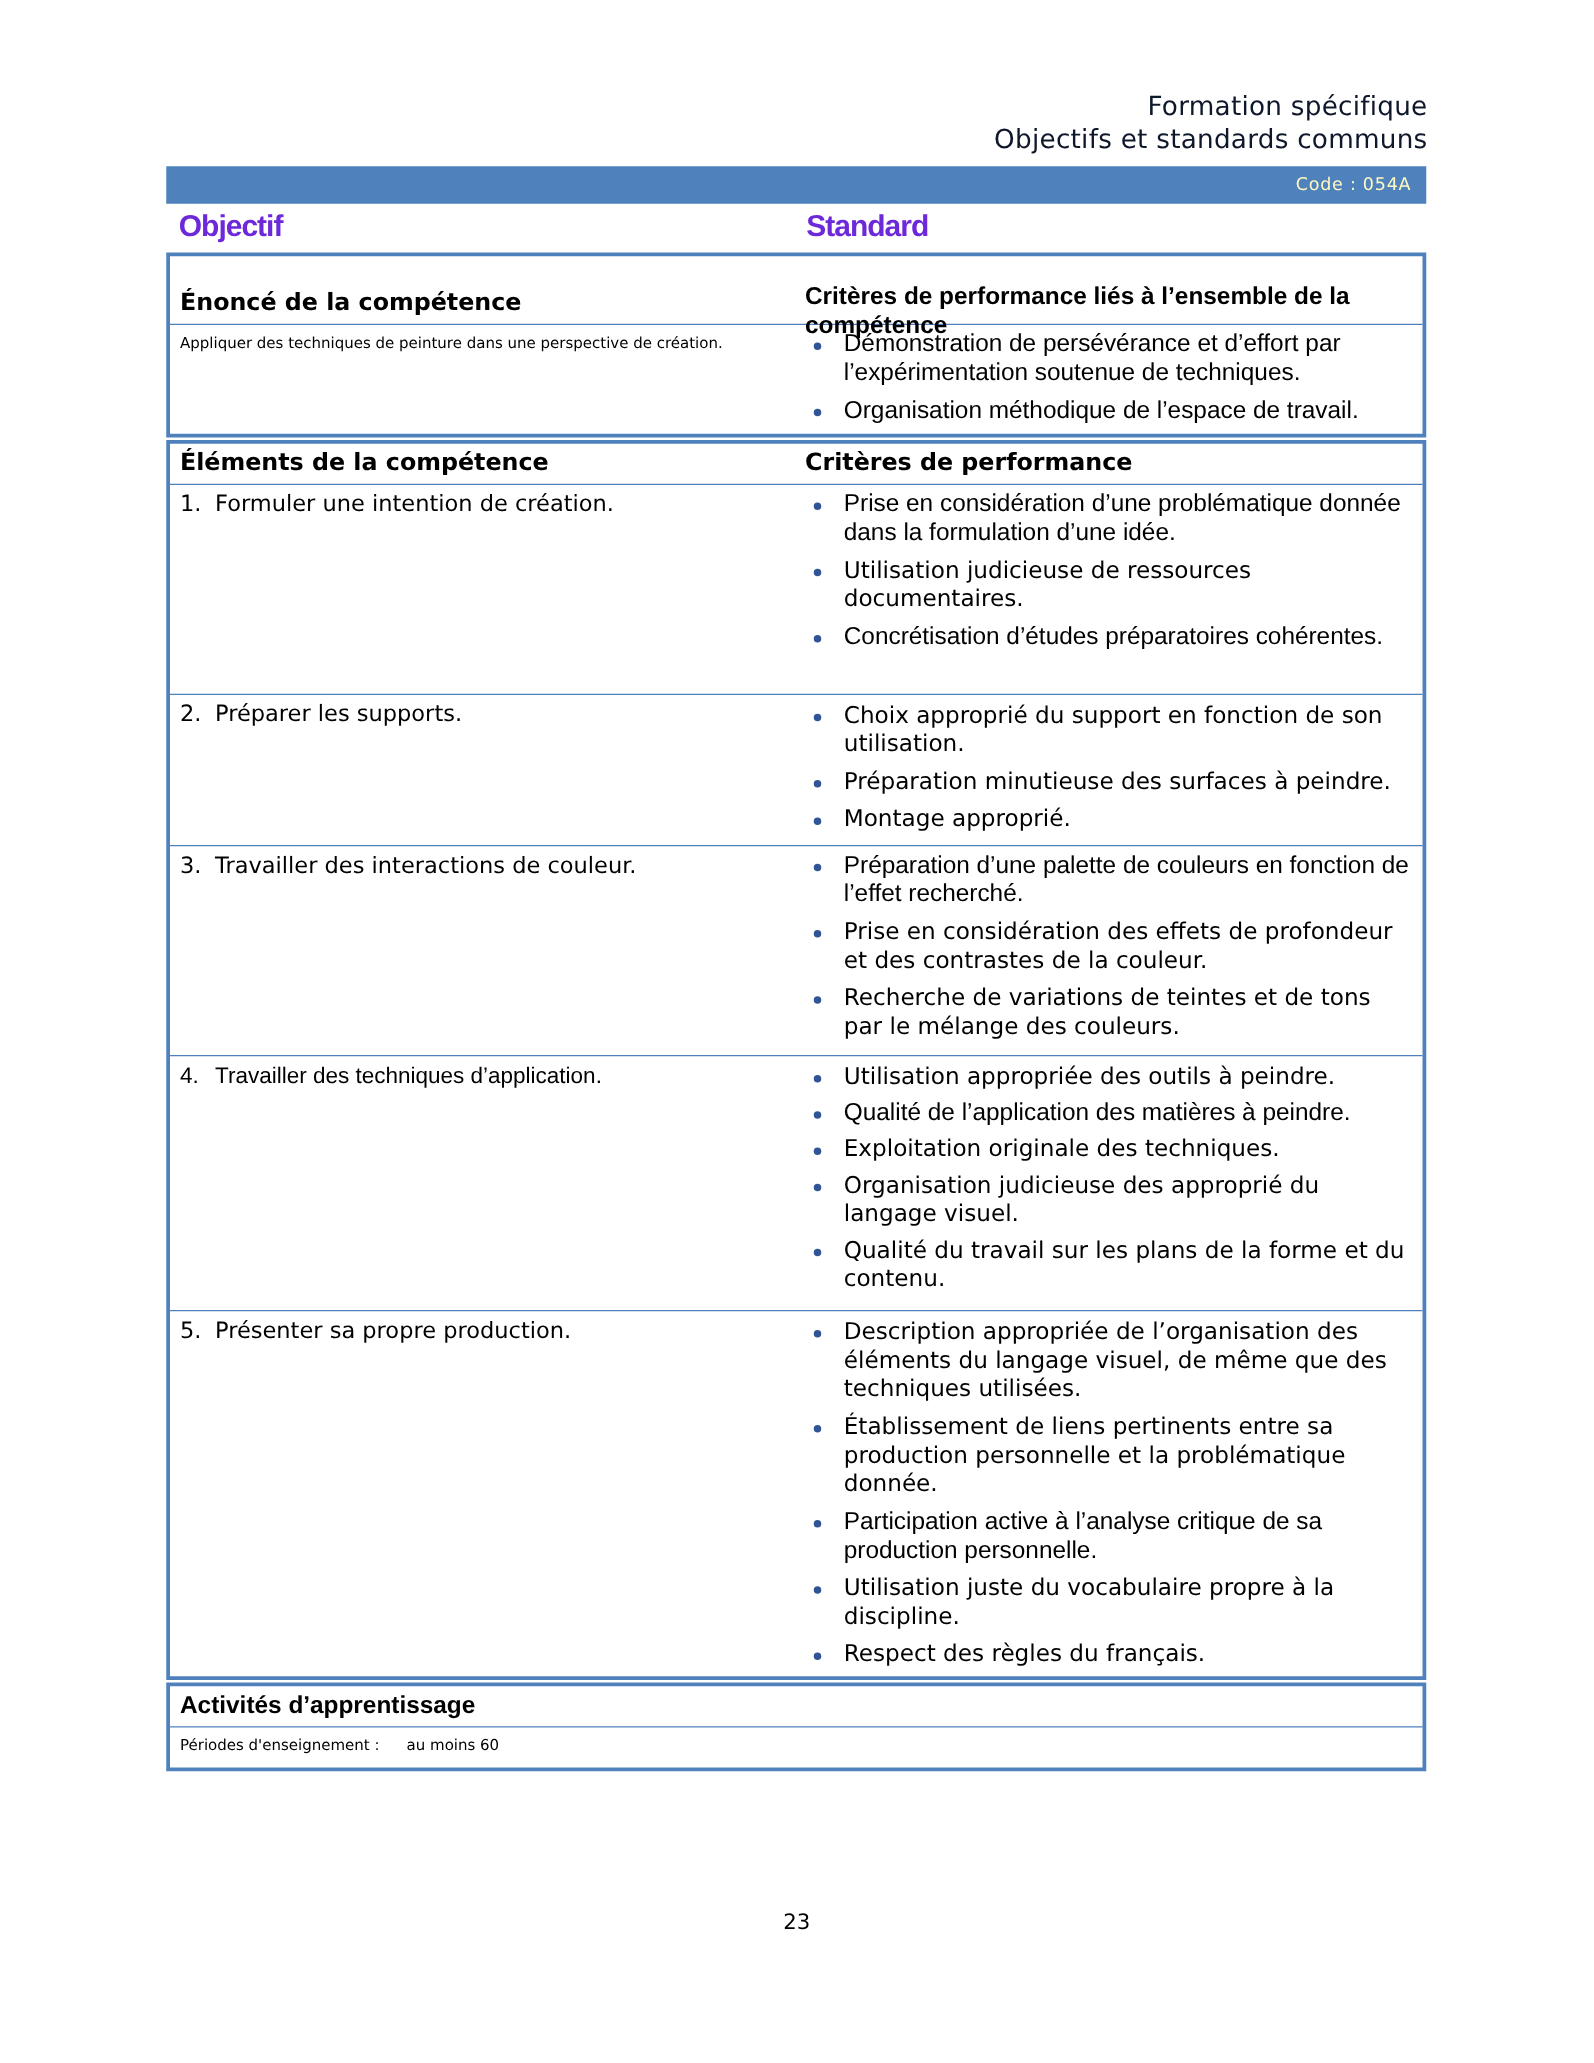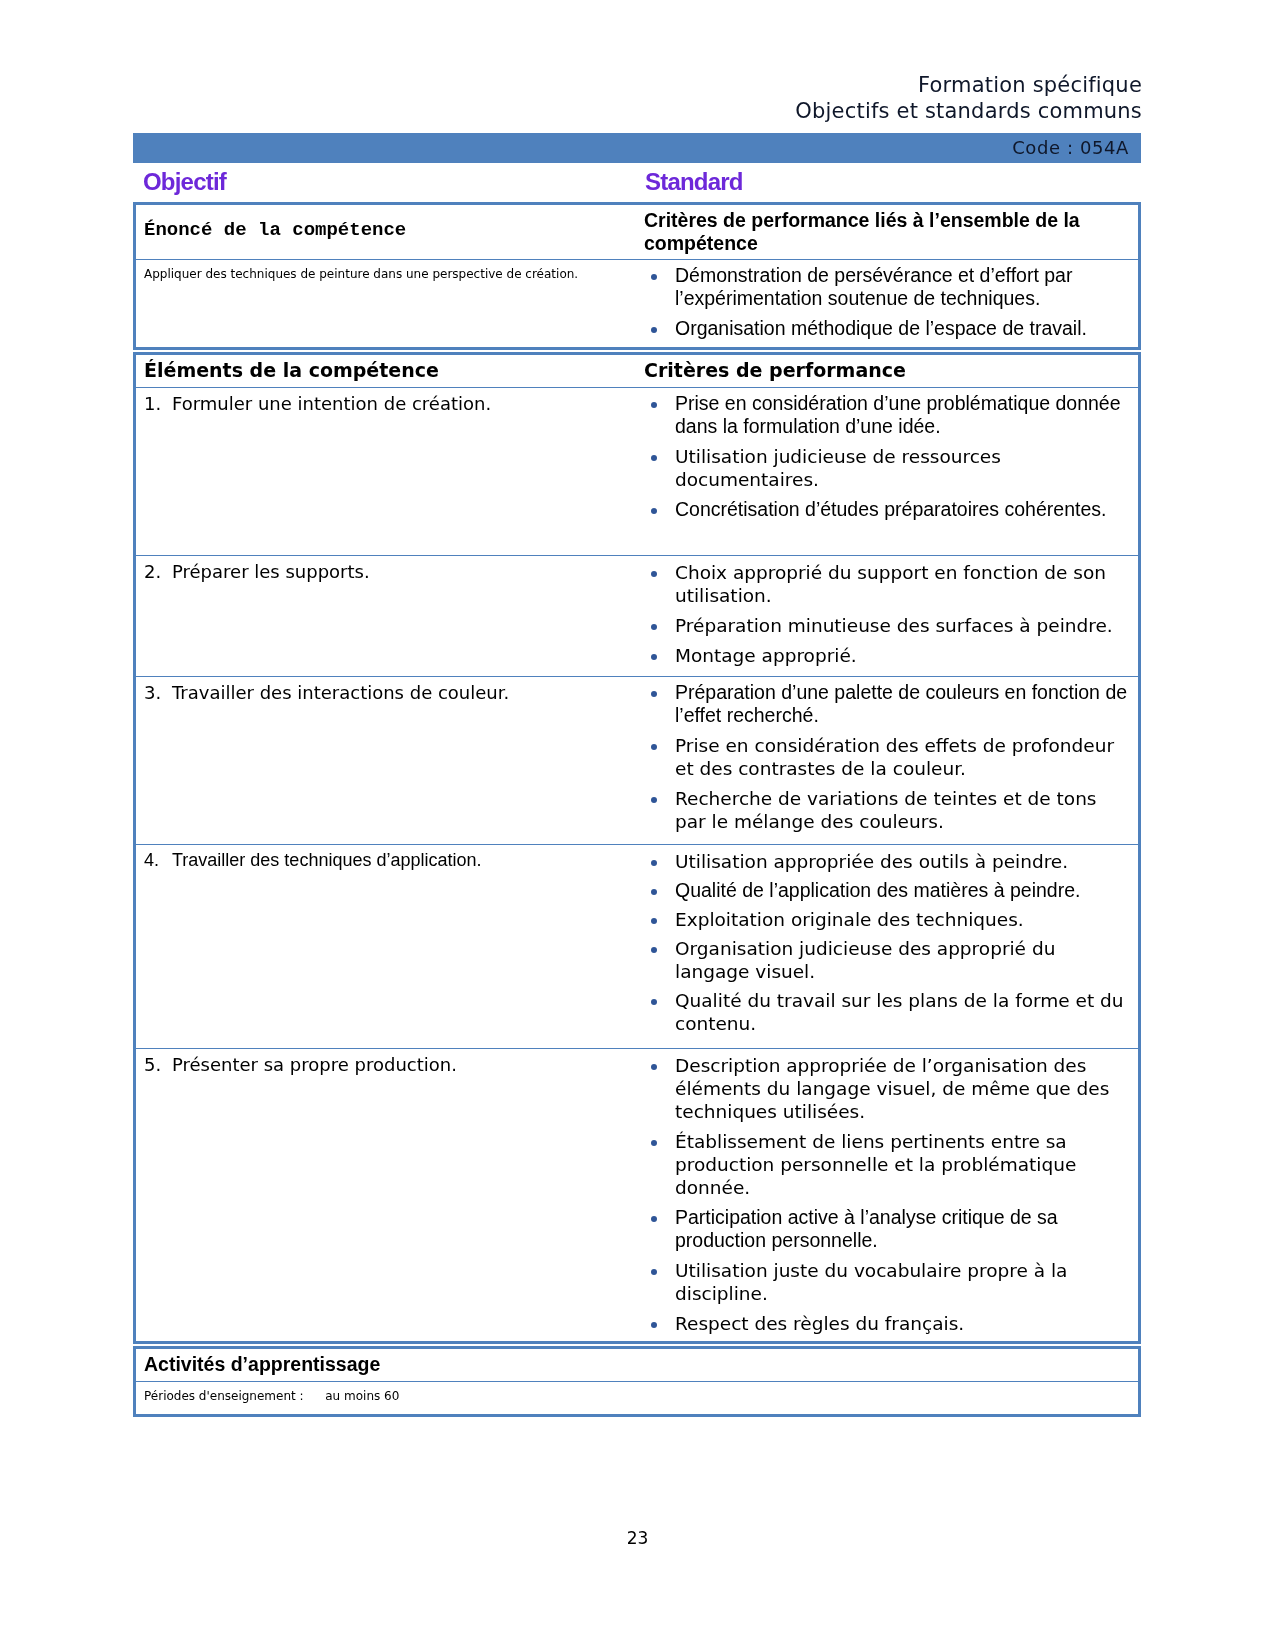--- a/index.html
+++ b/index.html
@@ -1,18 +1,18 @@
 <!DOCTYPE html>
 <html><head>
 <meta charset="utf-8">
 <style>
   html, body { margin: 0; padding: 0; background: #ffffff; }
   body { width: 1275px; height: 1650px; position: relative; font-family: "DejaVu Sans", sans-serif; color: #000; }
   .page-header { position: absolute; right: 133px; top: 72px; text-align: right; color: #0f172a; font-size: 21px; line-height: 26px; letter-spacing: 0.2px; }
-  .code-bar { position: absolute; left: 133px; top: 133px; width: 1008px; height: 30px; background: #4f81bd; color: #0f172a; font-size: 18px; line-height: 30px; text-align: right; box-sizing: border-box; padding-right: 12px; letter-spacing: 0.6px; }
+  .code-bar { position: absolute; left: 133px; top: 133px; width: 1008px; height: 30px; background: #4f81bd; color: #fef9c3; font-size: 14px; line-height: 30px; text-align: right; box-sizing: border-box; padding-right: 12px; letter-spacing: 0.6px; }
   .col-titles { position: absolute; left: 133px; top: 164px; width: 1008px; height: 36px; }
   .col-title { position: absolute; top: 0; font-family: "Liberation Sans", sans-serif; font-weight: bold; font-size: 24px; color: #6d28d9; line-height: 36px; letter-spacing: -0.8px; }
   .col-title.left { left: 10px; }
   .col-title.right { left: 512px; }
 
   .box { position: absolute; left: 133px; width: 1008px; border: 3px solid #4f81bd; box-sizing: border-box; }
   .row { display: flex; border-bottom: 1px solid #4f81bd; }
   .row:last-child { border-bottom: none; }
   .cell-l { width: 500px; box-sizing: border-box; padding: 2px 8px 4px 8px; }
   .cell-r { flex: 1; box-sizing: border-box; padding: 2px 8px 4px 8px; }
@@ -40,22 +40,22 @@
   <span>Code : 054A</span>
 </div>
 
 <div class="col-titles">
   <div class="col-title left">Objectif</div>
   <div class="col-title right">Standard</div>
 </div>
 
 <div class="box" style="top:202px; height:148px;">
   <div class="row" style="height:54px;">
-    <div class="cell-l" style="padding-top:14px;font-family:Liberation Mono, monospace;"><span class="hdr">Énoncé de la compétence</span></div>
-    <div class="cell-r" style="padding-top:4px;"><span class="hdr-sans">Critères de performance liés à l’ensemble de la compétence</span></div>
+    <div class="cell-l" style="padding-top:26px;"><span class="hdr">Énoncé de la compétence</span></div>
+    <div class="cell-r" style="padding-top:21px;"><span class="hdr-sans">Critères de performance liés à l’ensemble de la compétence</span></div>
   </div>
   <div class="row">
     <div class="cell-l txt" style="padding-top:3px;">Appliquer des techniques de peinture dans une perspective de création.</div>
     <div class="cell-r" style="padding-top:4px;">
       <ul class="bullets">
         <li class="sans">Démonstration de persévérance et d’effort par l’expérimentation soutenue de techniques.</li>
         <li class="sans">Organisation méthodique de l’espace de travail.</li>
       </ul>
     </div>
   </div>

